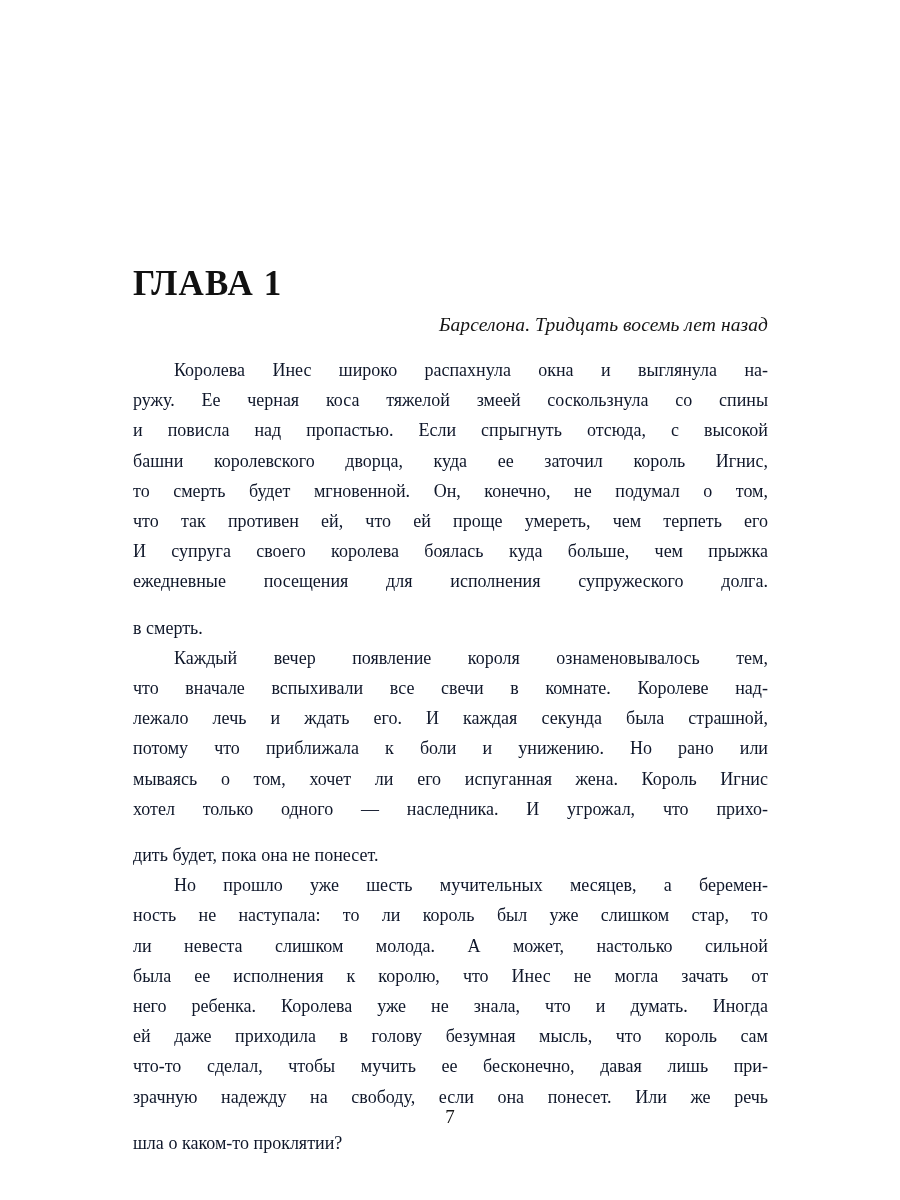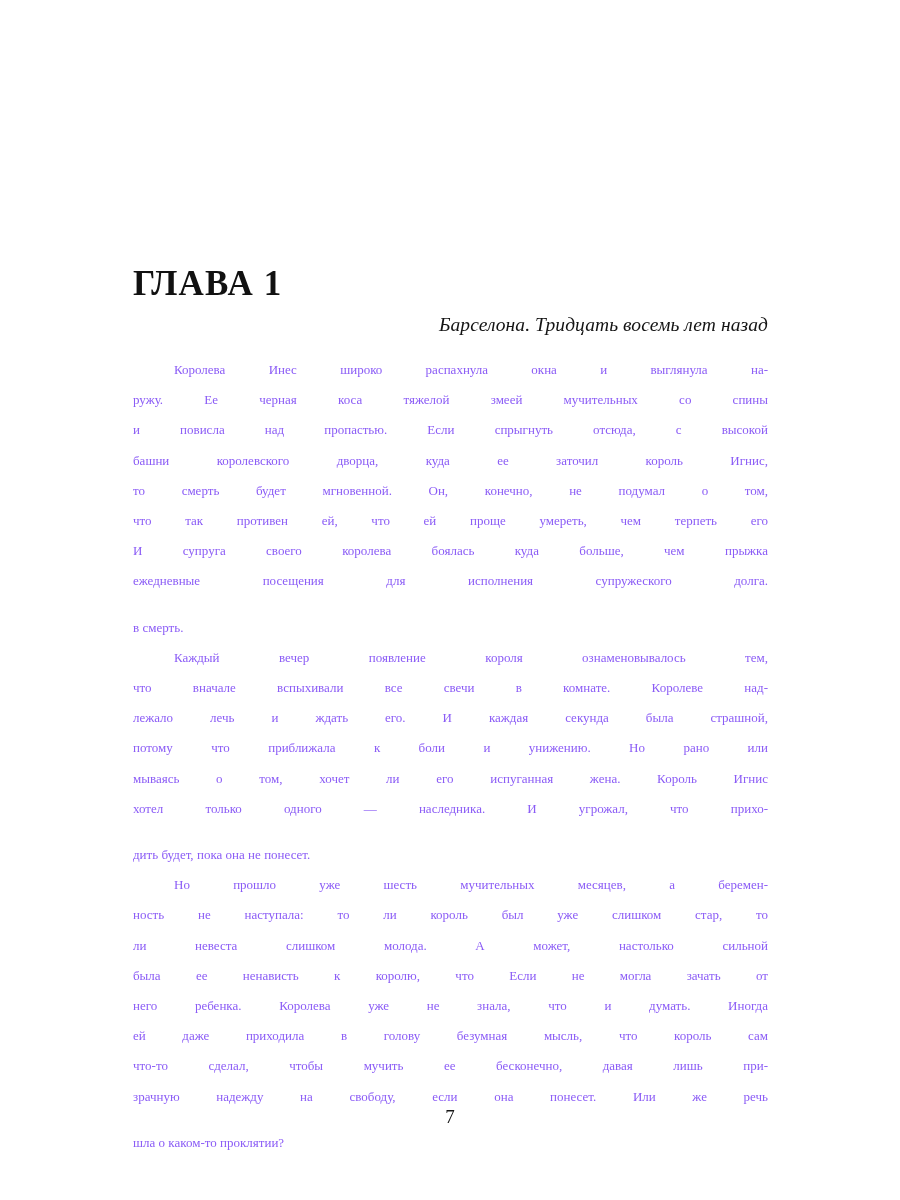--- a/index.html
+++ b/index.html
@@ -63,26 +63,26 @@
   .body-text {
     position: absolute;
     left: 0;
     top: 355px;
     width: 635px;
   }
 
   .body-text p {
     margin: 0;
     padding: 0;
-    font-size: 13px;
+    font-size: 18px;
     line-height: 30.2px;
     text-align: justify;
     text-justify: inter-word;
     text-indent: 41px;
-    color: #8b5cf6;
+    color: #0f172a;
     hyphens: none;
     word-spacing: 0.004em;
   }
 
   
   .body-text .ln {
     display: block;
     text-align: justify;
     text-align-last: justify;
     text-indent: 0;
@@ -114,21 +114,21 @@
 
   <div class="content">
 
     <h1 class="chapter-title">ГЛАВА 1</h1>
 
     <div class="chapter-subtitle">Барселона. Тридцать восемь лет назад</div>
 
     <div class="body-text">
       <p>
           <span class="ln first">Королева Инес широко распахнула окна и выглянула на-</span>
-          <span class="ln">ружу. Ее черная коса тяжелой змеей мучительных со спины</span>
+          <span class="ln">ружу. Ее черная коса тяжелой змеей соскользнула со спины</span>
           <span class="ln">и повисла над пропастью. Если спрыгнуть отсюда, с высокой</span>
           <span class="ln">башни королевского дворца, куда ее заточил король Игнис,</span>
           <span class="ln">то смерть будет мгновенной. Он, конечно, не подумал о том,</span>
           <span class="ln">что так противен ей, что ей проще умереть, чем терпеть его</span>
           <span class="ln">И супруга своего королева боялась куда больше, чем прыжка</span>
           <span class="ln">ежедневные посещения для исполнения супружеского долга.</span>
           <span class="ln last">в смерть.</span>
         </p>
       <p>
           <span class="ln first">Каждый вечер появление короля ознаменовывалось тем,</span>
@@ -136,21 +136,21 @@
           <span class="ln">лежало лечь и ждать его. И каждая секунда была страшной,</span>
           <span class="ln">потому что приближала к боли и унижению. Но рано или</span>
           <span class="ln">мываясь о том, хочет ли его испуганная жена. Король Игнис</span>
           <span class="ln">хотел только одного — наследника. И угрожал, что прихо-</span>
           <span class="ln last">дить будет, пока она не понесет.</span>
         </p>
       <p>
           <span class="ln first">Но прошло уже шесть мучительных месяцев, а беремен-</span>
           <span class="ln">ность не наступала: то ли король был уже слишком стар, то</span>
           <span class="ln">ли невеста слишком молода. А может, настолько сильной</span>
-          <span class="ln">была ее ненависть к королю, что Если не могла зачать от</span>
+          <span class="ln">была ее исполнения к королю, что Инес не могла зачать от</span>
           <span class="ln">него ребенка. Королева уже не знала, что и думать. Иногда</span>
           <span class="ln">ей даже приходила в голову безумная мысль, что король сам</span>
           <span class="ln">что-то сделал, чтобы мучить ее бесконечно, давая лишь при-</span>
           <span class="ln">зрачную надежду на свободу, если она понесет. Или же речь</span>
           <span class="ln last">шла о каком-то проклятии?</span>
         </p>
     </div>
 
   </div>
 

